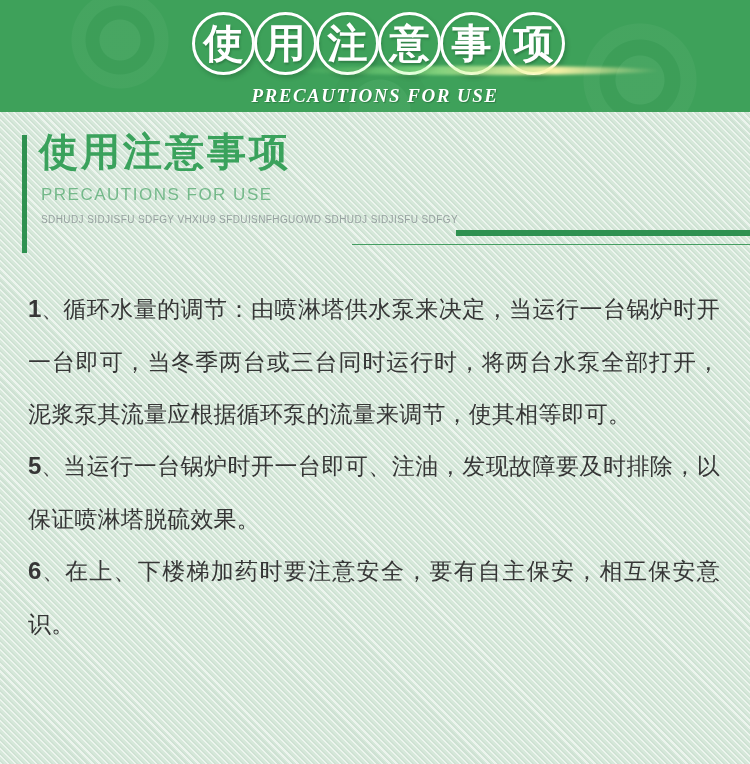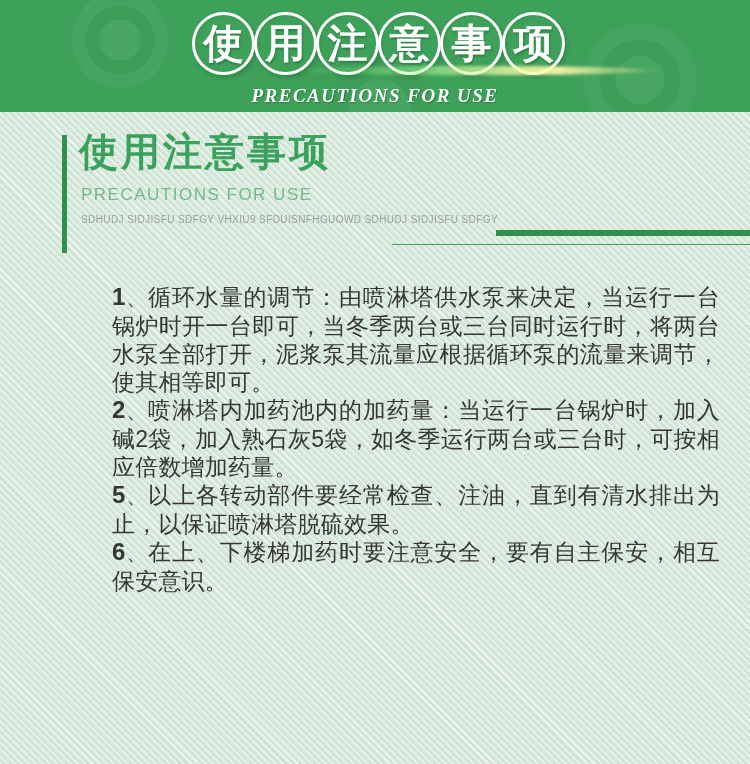--- a/index.html
+++ b/index.html
@@ -41,21 +41,20 @@
   }
 
   
   .content {
     position:relative; height:652px;
     background-color:#d6e8da;
     background-image:repeating-linear-gradient(45deg,
       rgba(255,255,255,0.55) 0px, rgba(255,255,255,0.55) 1.5px,
       rgba(140,170,150,0.10) 1.5px, rgba(140,170,150,0.10) 3px,
       rgba(255,255,255,0) 3px, rgba(255,255,255,0) 5px);
-    padding-left:40px;
   }
 
   .content-header { position:relative; height:171px; }
   .vbar { position:absolute; left:22px; top:23px; width:5px; height:118px; background:#2e9150; }
   .title {
     position:absolute; left:39px; top:13px;
     font-size:39px; font-weight:bold; color:#3aa25c; letter-spacing:3px;
   }
   .sub {
     position:absolute; left:41px; top:73px;
@@ -65,22 +64,22 @@
     position:absolute; left:41px; top:101px;
     font-size:10px; color:#97a1a0; letter-spacing:0.4px; line-height:14.5px;
     white-space:nowrap;
   }
   .deco-bar  { position:absolute; left:456px; right:0; top:118px; height:6px; background:#2e9150; }
   .deco-line { position:absolute; left:352px; right:0; top:132px; height:1px; background:#459e62; }
 
   
   .list { padding:0 30px 0 28px; }
   .item {
-    font-size:23px; line-height:28px; color:#363636;
-    text-align:justify; letter-spacing:0.2px;margin-left:44px;
+    font-size:23px; line-height:52px; color:#363636;
+    text-align:justify; letter-spacing:0.2px;
   }
   .item .num { font-weight:bold; font-size:24px; }
   .item .sep { font-size:21px; color:#4a4a4a; }
 </style>
 </head>
 <body>
 
 <div class="page">
 
   <header class="banner">
@@ -107,24 +106,21 @@
       </div>
       <div class="deco-bar"></div>
       <div class="deco-line"></div>
     </div>
 
     <div class="list">
       <p class="item">
         <span class="num">1</span><span class="sep">、</span><span>循环水量的调节：由喷淋塔供水泵来决定，当运行一台锅炉时开一台即可，当冬季两台或三台同时运行时，将两台水泵全部打开，泥浆泵其流量应根据循环泵的流量来调节，使其相等即可。</span>
       </p>
       <p class="item">
-        <span class="num">2</span><span class="sep">、</span><span>喷淋塔内加药池内的加药量：当运行一台锅炉时，加入碱2袋，加入熟石灰5袋，如冬季运行两台或三台时，可按相应倍数增加药量。</span>
-      </p>
-      <p class="item">
-        <span class="num">5</span><span class="sep">、</span><span>以上各转动部件要经常检查、注油，直到有清水排出为止，以保证喷淋塔脱硫效果。</span>
+        <span class="num">5</span><span class="sep">、</span><span>当运行一台锅炉时开一台即可、注油，发现故障要及时排除，以保证喷淋塔脱硫效果。</span>
       </p>
       <p class="item">
         <span class="num">6</span><span class="sep">、</span><span>在上、下楼梯加药时要注意安全，要有自主保安，相互保安意识。</span>
       </p>
 
     </div>
 
   </section>
 </div>
 

